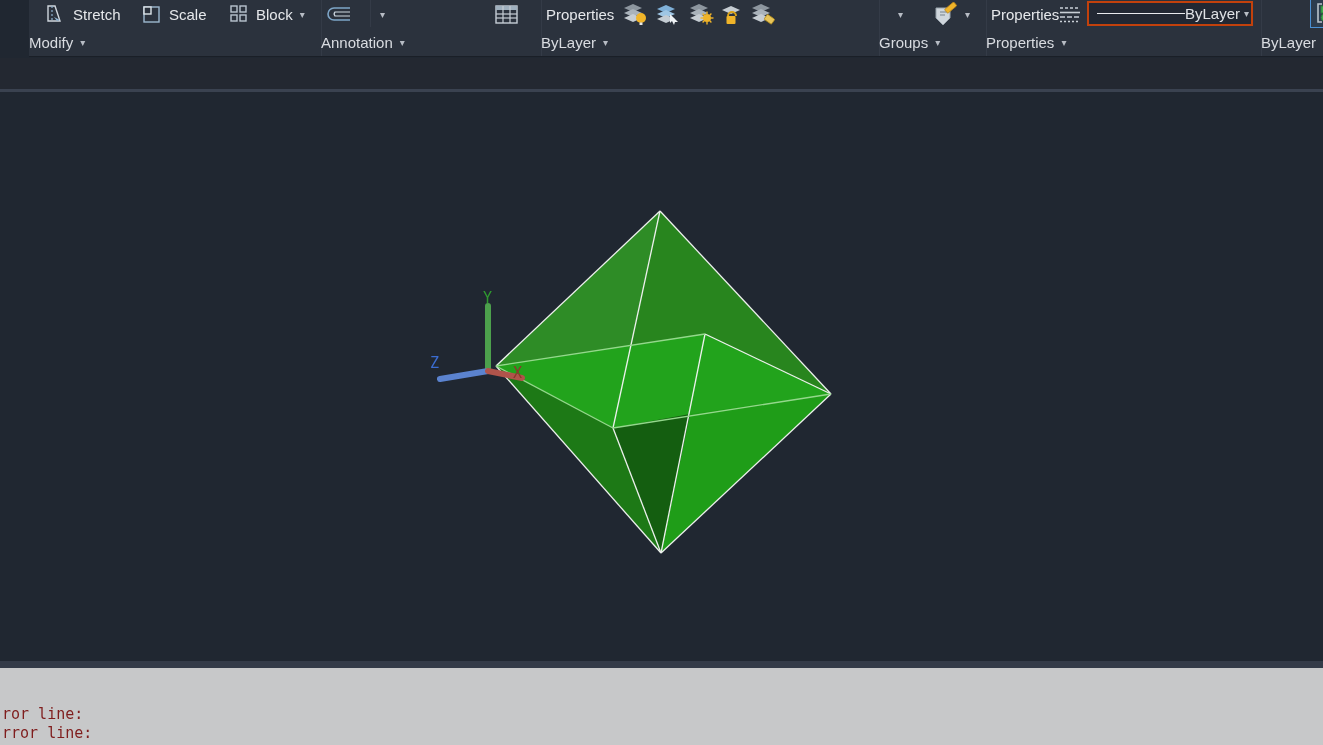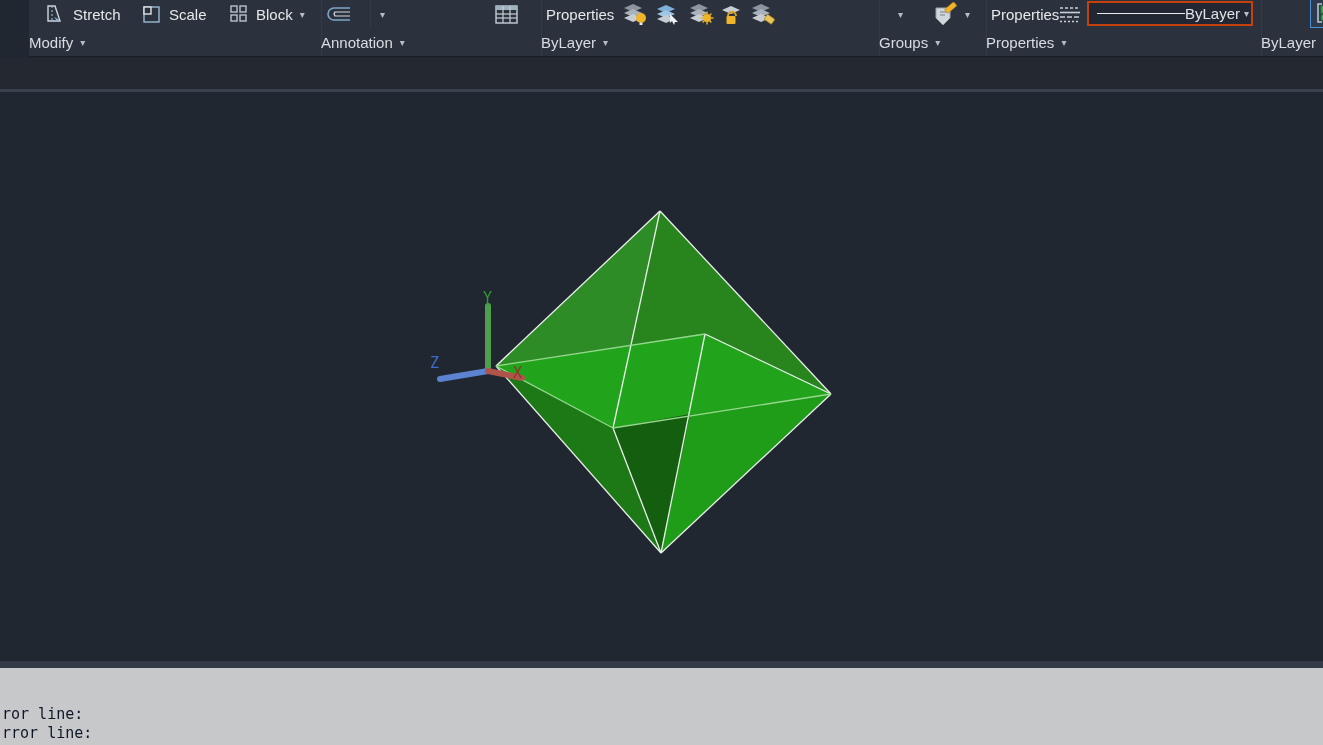--- a/index.html
+++ b/index.html
@@ -36,21 +36,21 @@
   .grp-btn { position:absolute; left:1281px; top:-5px; width:32px; height:33px;
              border:1px solid #4a90d4; background:#2c3c4e;
              display:flex; align-items:flex-end; justify-content:center; padding-bottom:2px; }
 
   
   .gap-band  { position:absolute; left:0; top:58px; width:1323px; height:31px; background:#232831; }
   .top-edge  { position:absolute; left:0; top:89px; width:1323px; height:3px; background:#3a4250; }
   .viewport  { position:absolute; left:0; top:92px; width:1323px; height:569px; background:#202731; }
   .bot-edge  { position:absolute; left:0; top:661px; width:1323px; height:7px; background:#343b48; }
   .cmdline   { position:absolute; left:0; top:668px; width:1323px; height:77px;
-               background:#c7c8c9; color:#0f172a;
+               background:#c7c8c9; color:#7f1d1d;
                font-family:"DejaVu Sans Mono", monospace; font-size:15px; }
   .cmdline .ln { position:absolute; left:2px; white-space:pre; }
   .cmdline .ln1 { top:37px; }
   .cmdline .ln2 { top:56px; }
 
   svg.ic { display:block; }
 </style>
 </head>
 <body>
 

